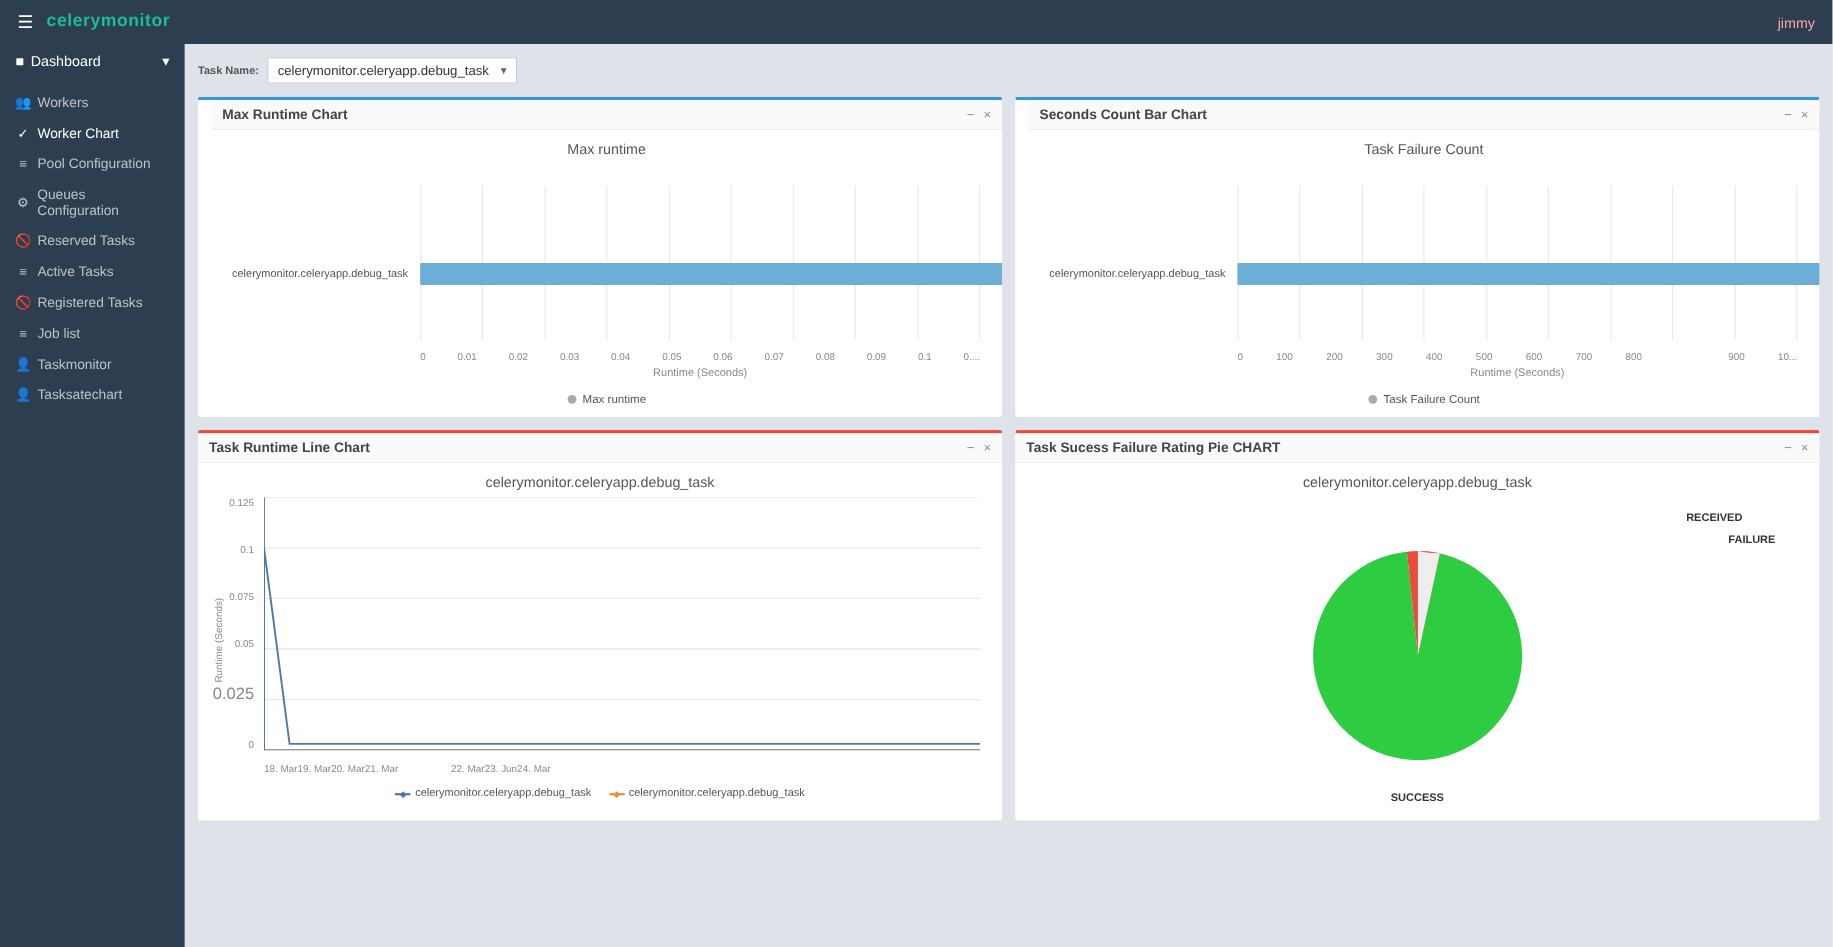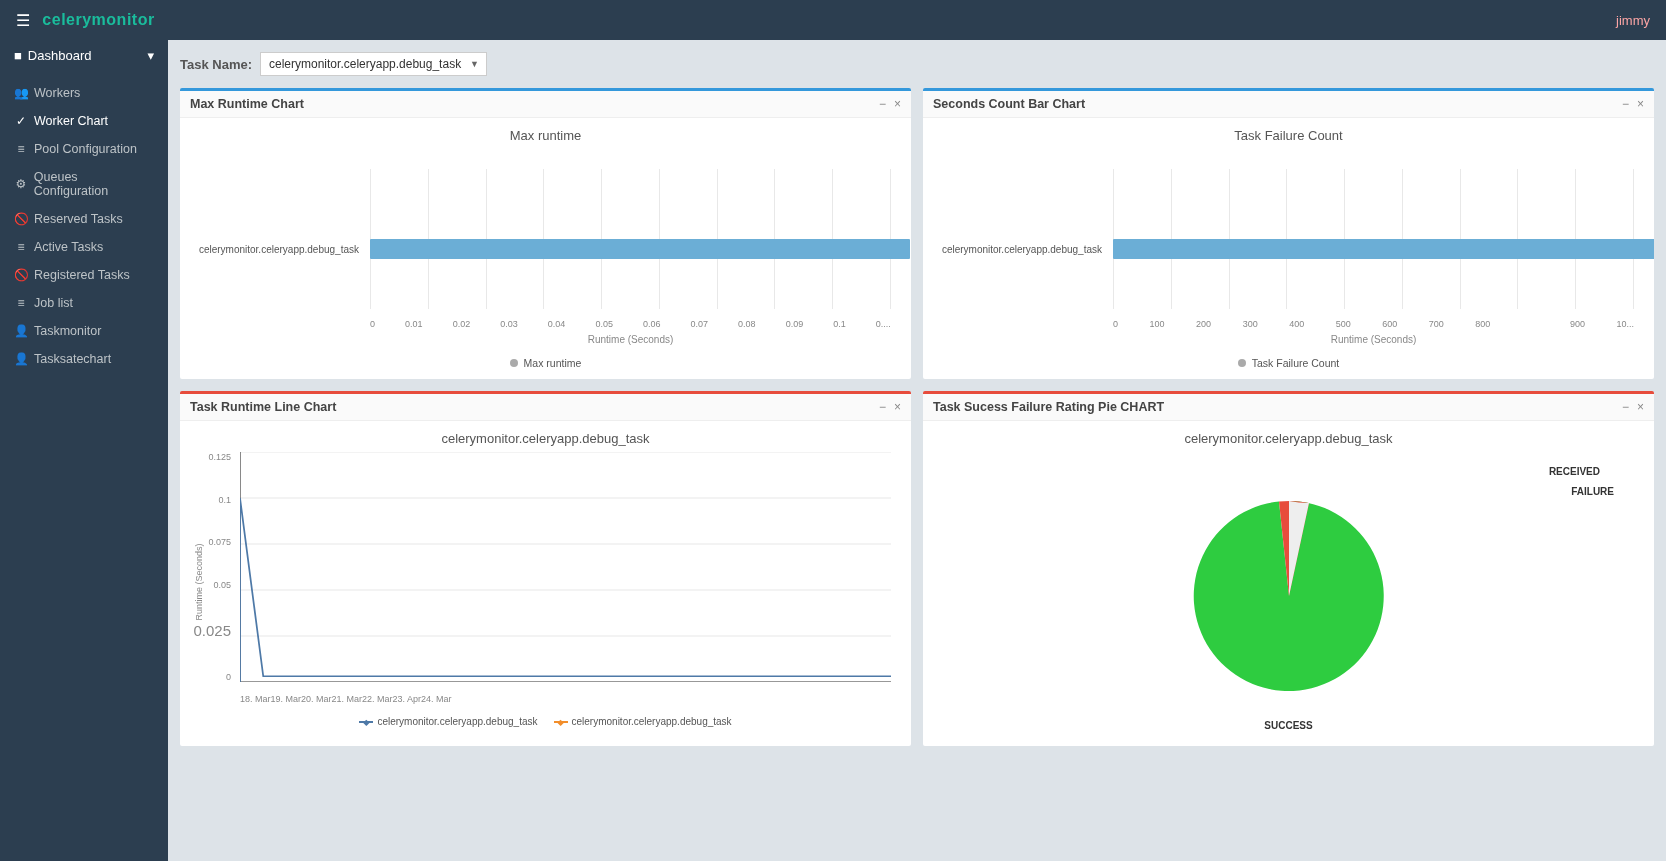--- a/index.html
+++ b/index.html
@@ -81,21 +81,21 @@
     }
 
     
     .task-name-bar {
       display: flex;
       align-items: center;
       margin-bottom: 12px;
       gap: 8px;
     }
     .task-name-label {
-      font-size: 13px;
+      font-size: 10px;
       color: #555;
       font-weight: 600;
     }
     .task-name-select {
       border: 1px solid #ccc;
       background: white;
       padding: 4px 24px 4px 8px;
       font-size: 12px;
       color: #333;
       appearance: none;
@@ -127,21 +127,21 @@
       gap: 12px;
     }
 
     
     .chart-panel {
       background: white;
       border-top: 3px solid #e74c3c;
       border-radius: 2px;
       overflow: hidden;
     }
-    .chart-panel.blue-top { border-top-color: #3498db; }
+    .chart-panel.blue-top { border-top-color: #3498db; padding-left: 12px; }
     .chart-panel.red-top { border-top-color: #e74c3c; }
 
     .chart-panel-header {
       display: flex;
       align-items: center;
       justify-content: space-between;
       padding: 6px 10px;
       border-bottom: 1px solid #eee;
       background: #fafafa;
     }
@@ -409,22 +409,22 @@
               <line x1="0" y1="0" x2="0" y2="200" stroke="#333" stroke-width="1"></line>
 
               <polyline points="0,200 0,40 20,195 100,195 180,195 260,195 340,195 420,195 500,195 560,195" fill="none" stroke="#4e79a7" stroke-width="1.5"></polyline>
             </svg>
 
             <div style="position:absolute; bottom:8px; left:50px; right:10px; display:flex; ">
               <span style="font-size:9px;color:#888;">18. Mar</span>
               <span style="font-size:9px;color:#888;">19. Mar</span>
               <span style="font-size:9px;color:#888;">20. Mar</span>
               <span style="font-size:9px;color:#888;">21. Mar</span>
-              <span style="font-size:9px;color:#888;">22. Mar</span>
-              <span style="font-size:9px;color:#888;">23. Apr</span>
+              <span style="font-size:9px;color:#888;margin-left:48px;">22. Mar</span>
+              <span style="font-size:9px;color:#888;">23. Jun</span>
               <span style="font-size:9px;color:#888;">24. Mar</span>
             </div>
           </div>
 
           <div style="display:flex; justify-content:center; gap:16px; margin-top:4px; flex-wrap:wrap;">
             <div style="display:flex; align-items:center; gap:4px; font-size:10px; color:#555;">
               <div style="width:14px; height:2px; background:#4e79a7; display:inline-block; position:relative;">
                 <span style="position:absolute; left:50%; top:50%; transform:translate(-50%,-50%); color:#4e79a7; font-size:8px;">◆</span>
               </div>
               <span>celerymonitor.celeryapp.debug_task</span>
@@ -452,21 +452,21 @@
           <div style="position:relative; display:flex; justify-content:center; align-items:center; height:280px;">
             <svg width="220" height="220" viewBox="-110 -110 220 220">
 
               <path d="M0,0 L0,-95 A95,95 0 1,1 -10,-94.5 Z" fill="#2ecc40"></path>
 
               <path d="M0,0 L-10,-94.5 A95,95 0 0,1 20,-93 Z" fill="#e74c3c"></path>
 
               <path d="M0,0 L20,-93 A95,95 0 0,1 0,-95 Z" fill="#eeeeee"></path>
             </svg>
 
-            <div style="position:absolute; top:10px; right:44px; font-size:10px; font-weight:bold; color:#333;">RECEIVED</div>
+            <div style="position:absolute; top:10px; right:60px; font-size:10px; font-weight:bold; color:#333;">RECEIVED</div>
             <div style="position:absolute; top:30px; right:30px; font-size:10px; font-weight:bold; color:#333;">FAILURE</div>
             <div style="position:absolute; bottom:5px; left:50%; transform:translateX(-50%); font-size:10px; font-weight:bold; color:#333;">SUCCESS</div>
           </div>
         </div>
       </div>
 
     </div>
   </main>
 </div>
 

